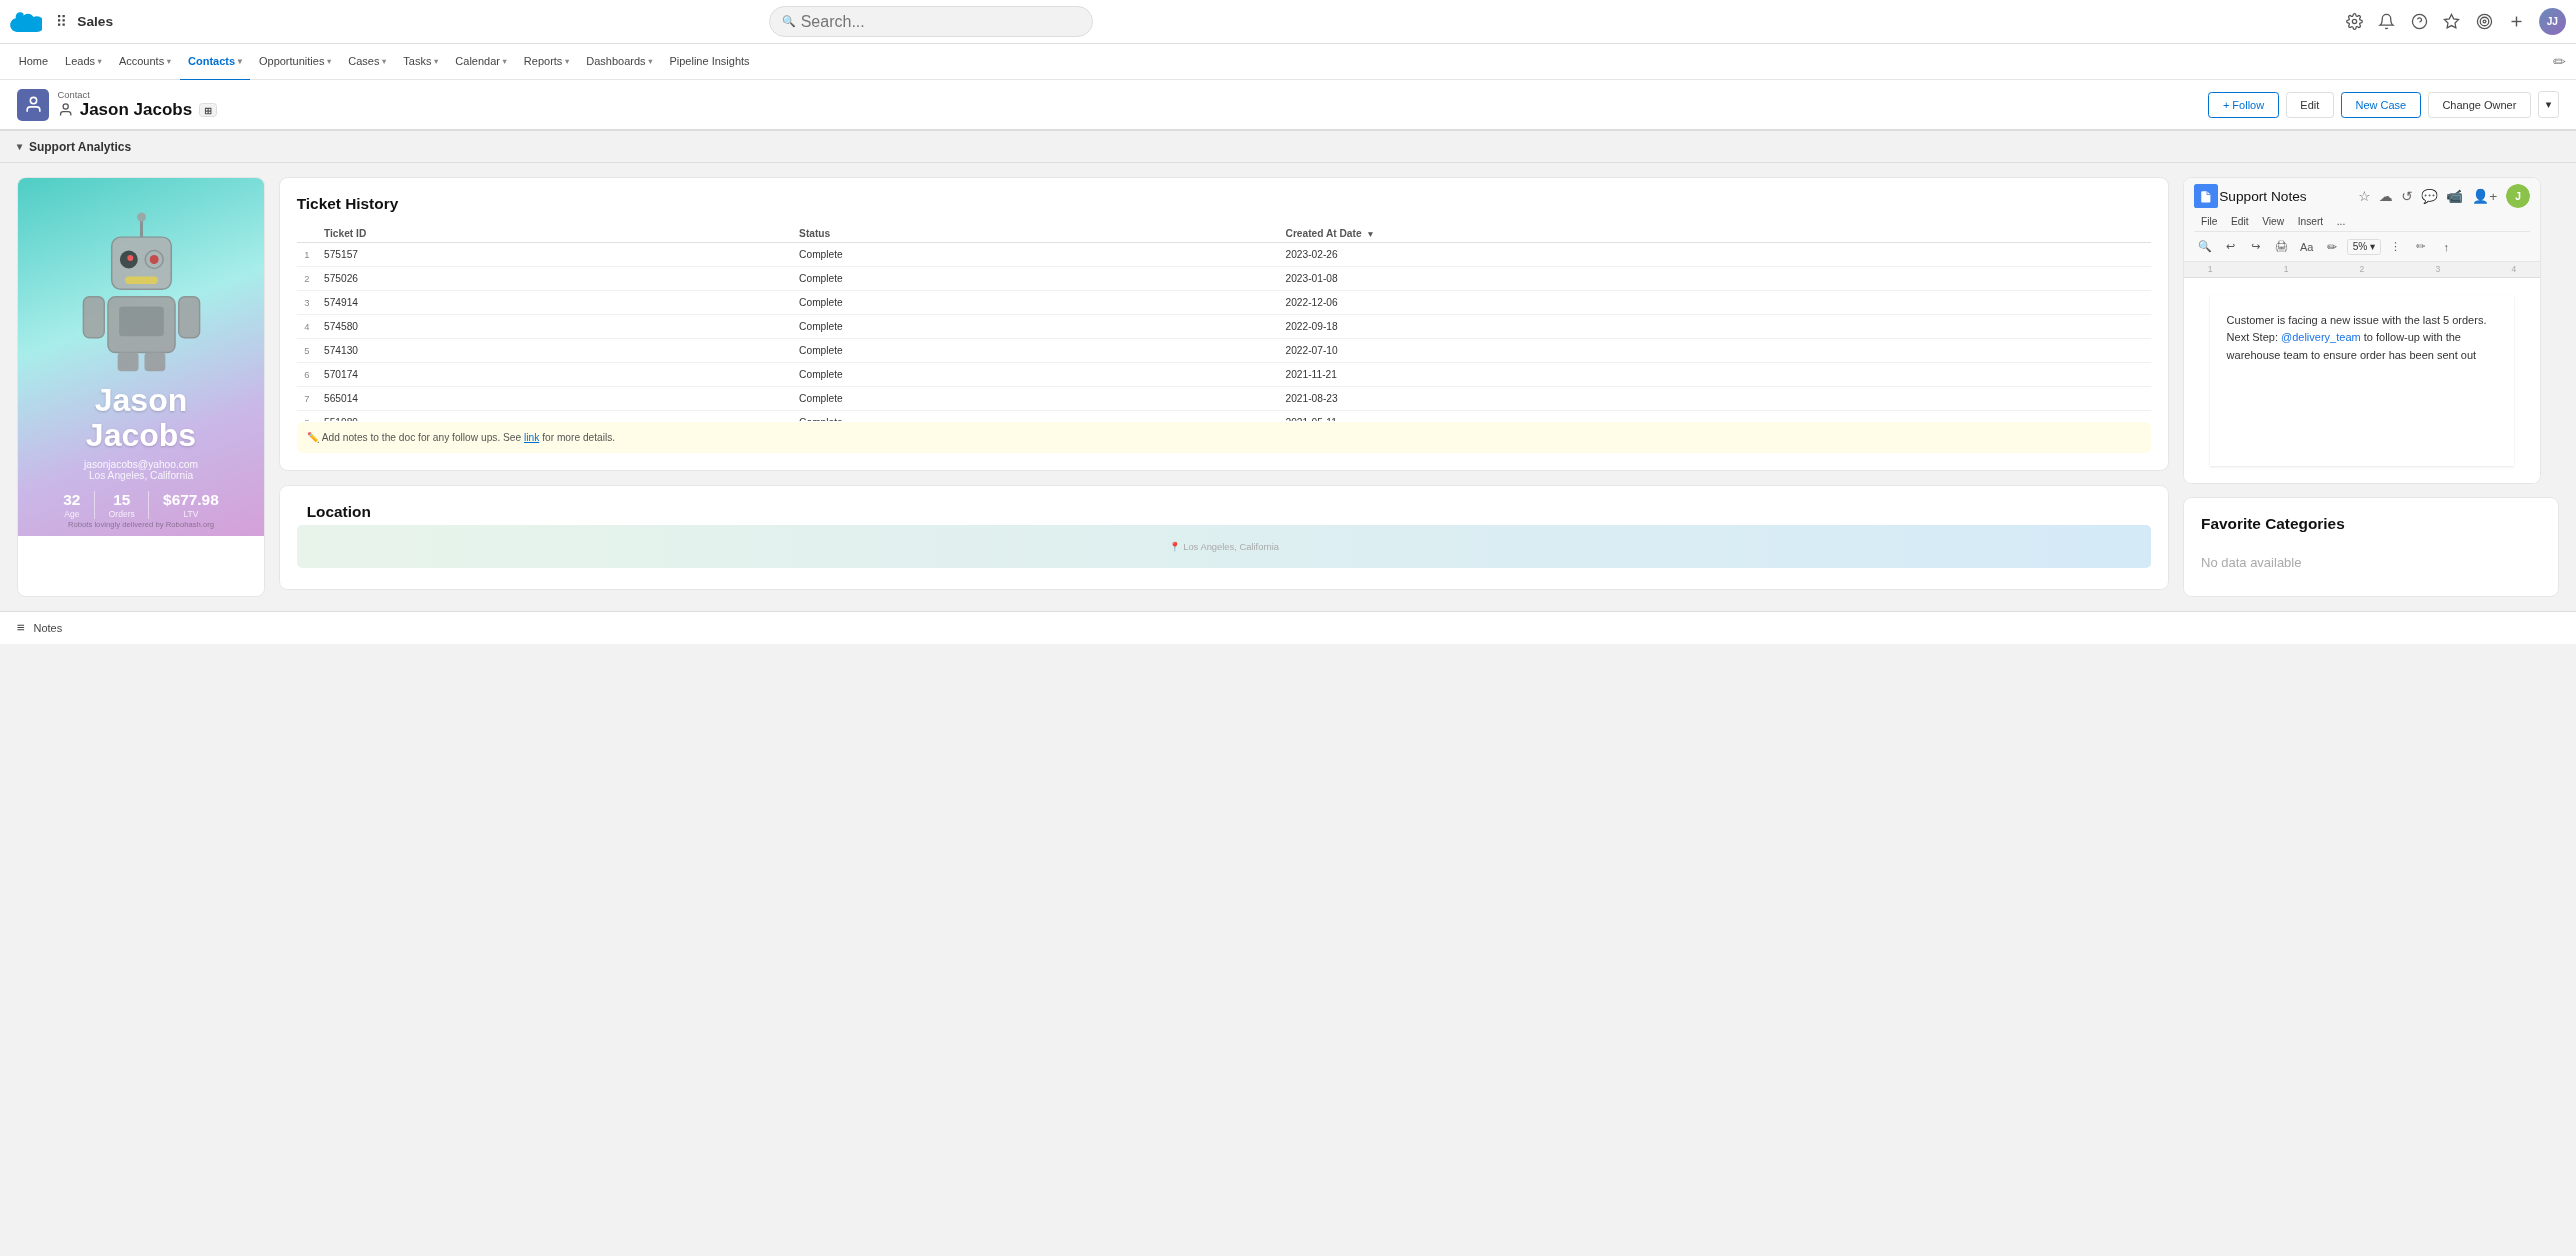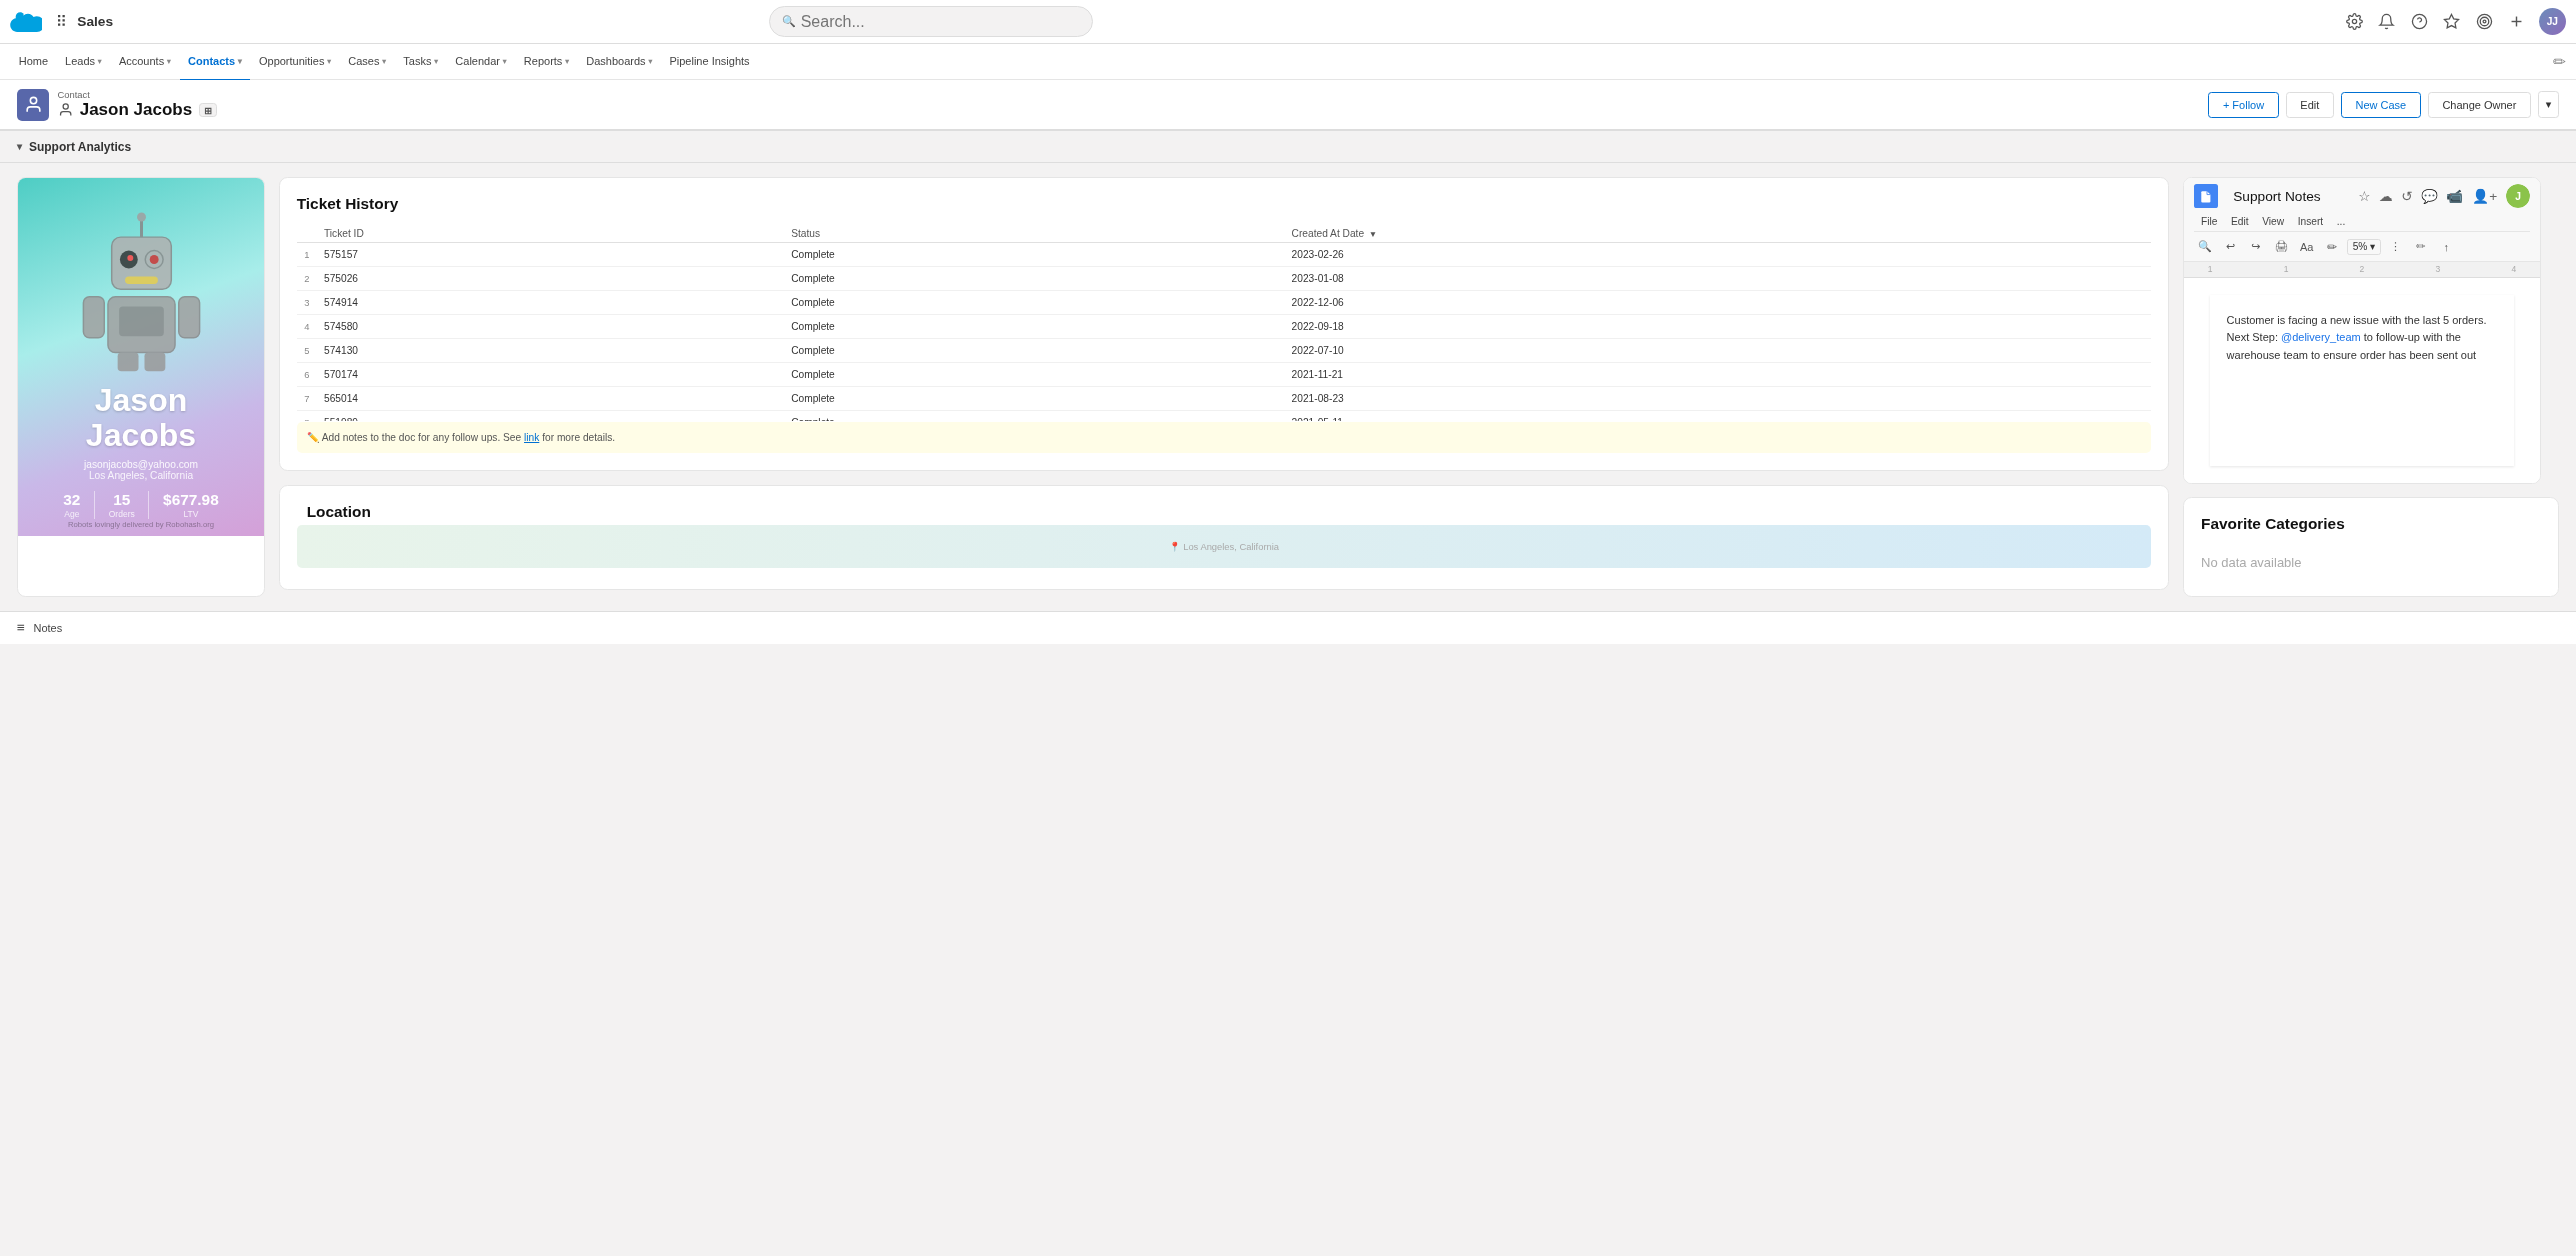--- a/index.html
+++ b/index.html
@@ -230,21 +230,21 @@
       border: 0.9px solid #e5e5e5;
       padding: 17px;
     }
     .card-title {
       font-size: 15.4px; font-weight: 600; color: #111; margin-bottom: 12px;
     }
     table.ticket-table {
       width: 100%; border-collapse: collapse;
     }
     table.ticket-table th {
-      font-size: 10.2px; font-weight: 400; color: #555;
+      font-size: 10.2px; font-weight: 700; color: #555;
       border-bottom: 0.9px solid #e0e0e0;
       padding: 3.4px 6.8px; text-align: left;
     }
     table.ticket-table th:first-child { width: 20.5px; text-align: center; }
     table.ticket-table td {
       padding: 6px 6.8px; font-size: 10.2px; color: #333;
       border-bottom: 0.9px solid #f0f0f0;
     }
     table.ticket-table td:first-child { text-align: center; color: #888; font-size: 9.4px; }
     .status-complete { color: #2e7d32; }
@@ -269,21 +269,21 @@
       border: 0.9px solid #e5e5e5;
       overflow: hidden;
       display: flex; flex-direction: column;
     }
     .gdoc-toolbar {
       background: #f8f8f8;
       border-bottom: 0.9px solid #e5e5e5;
       padding: 6.8px 10.2px 0;
     }
     .gdoc-header {
-      display: flex; align-items: center; gap: 15px; margin-bottom: 3.4px;
+      display: flex; align-items: center; gap: 1px; margin-bottom: 3.4px;
     }
     .gdoc-doc-icon {
       width: 24px; height: 24px;
       background: #4285f4;
       border-radius: 2.6px;
       display: flex; align-items: center; justify-content: center;
       color: white; font-size: 12px;
     }
     .gdoc-title-name { font-size: 13.7px; font-weight: 500; color: #111; }
     .gdoc-header-icons { display: flex; align-items: center; gap: 8.5px; color: #666; font-size: 13.7px; margin-left: auto; }

